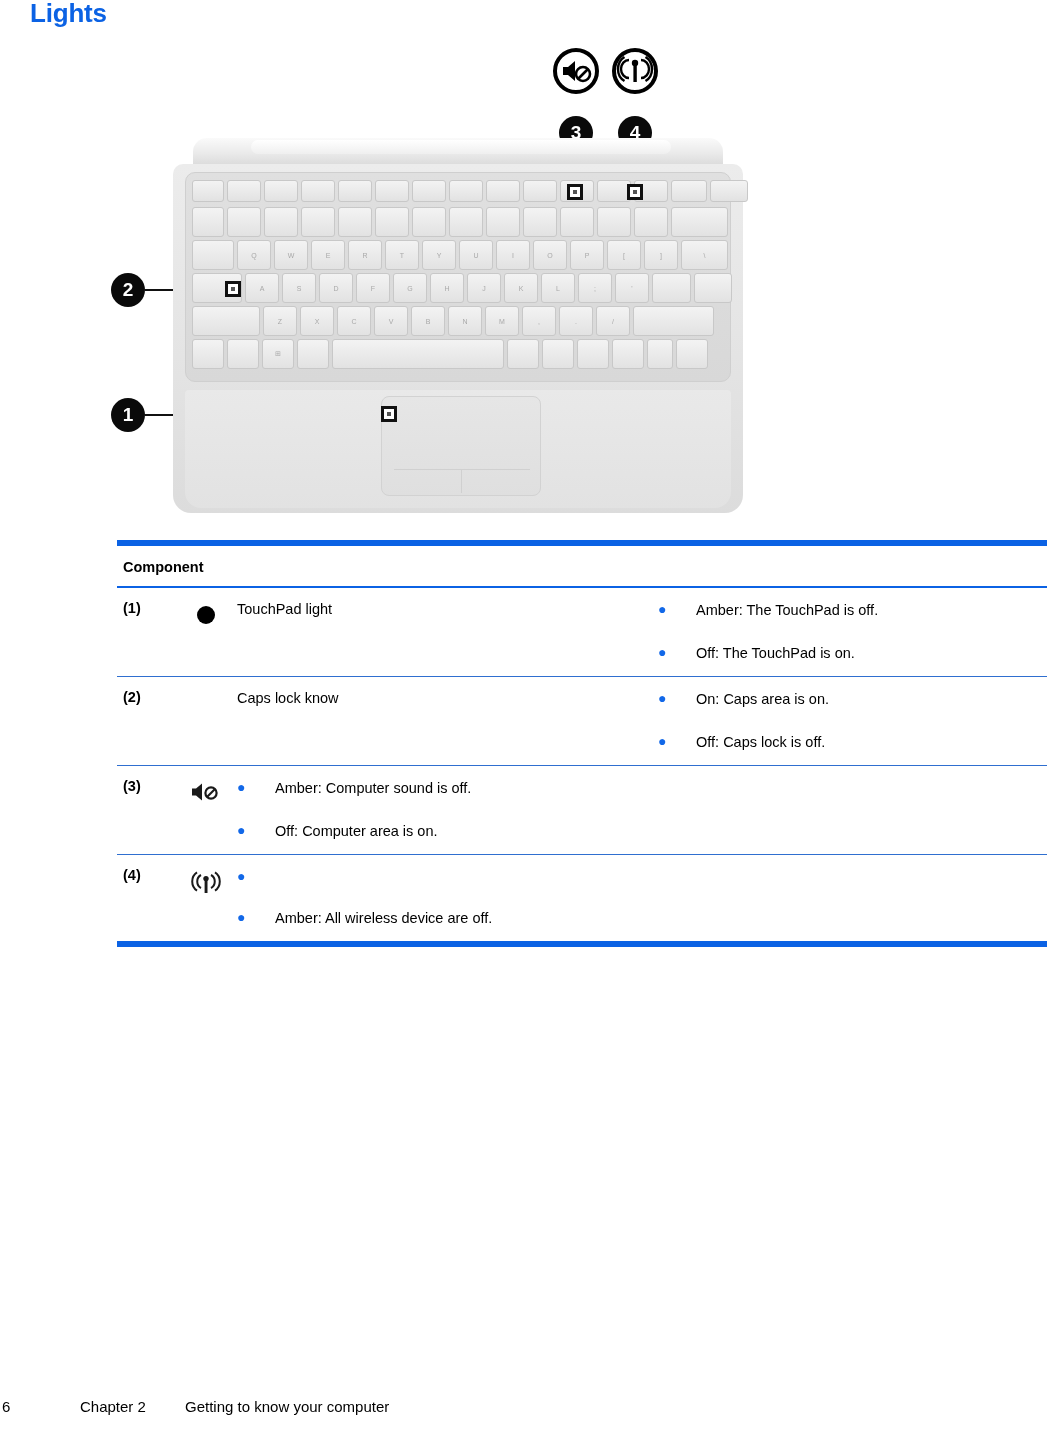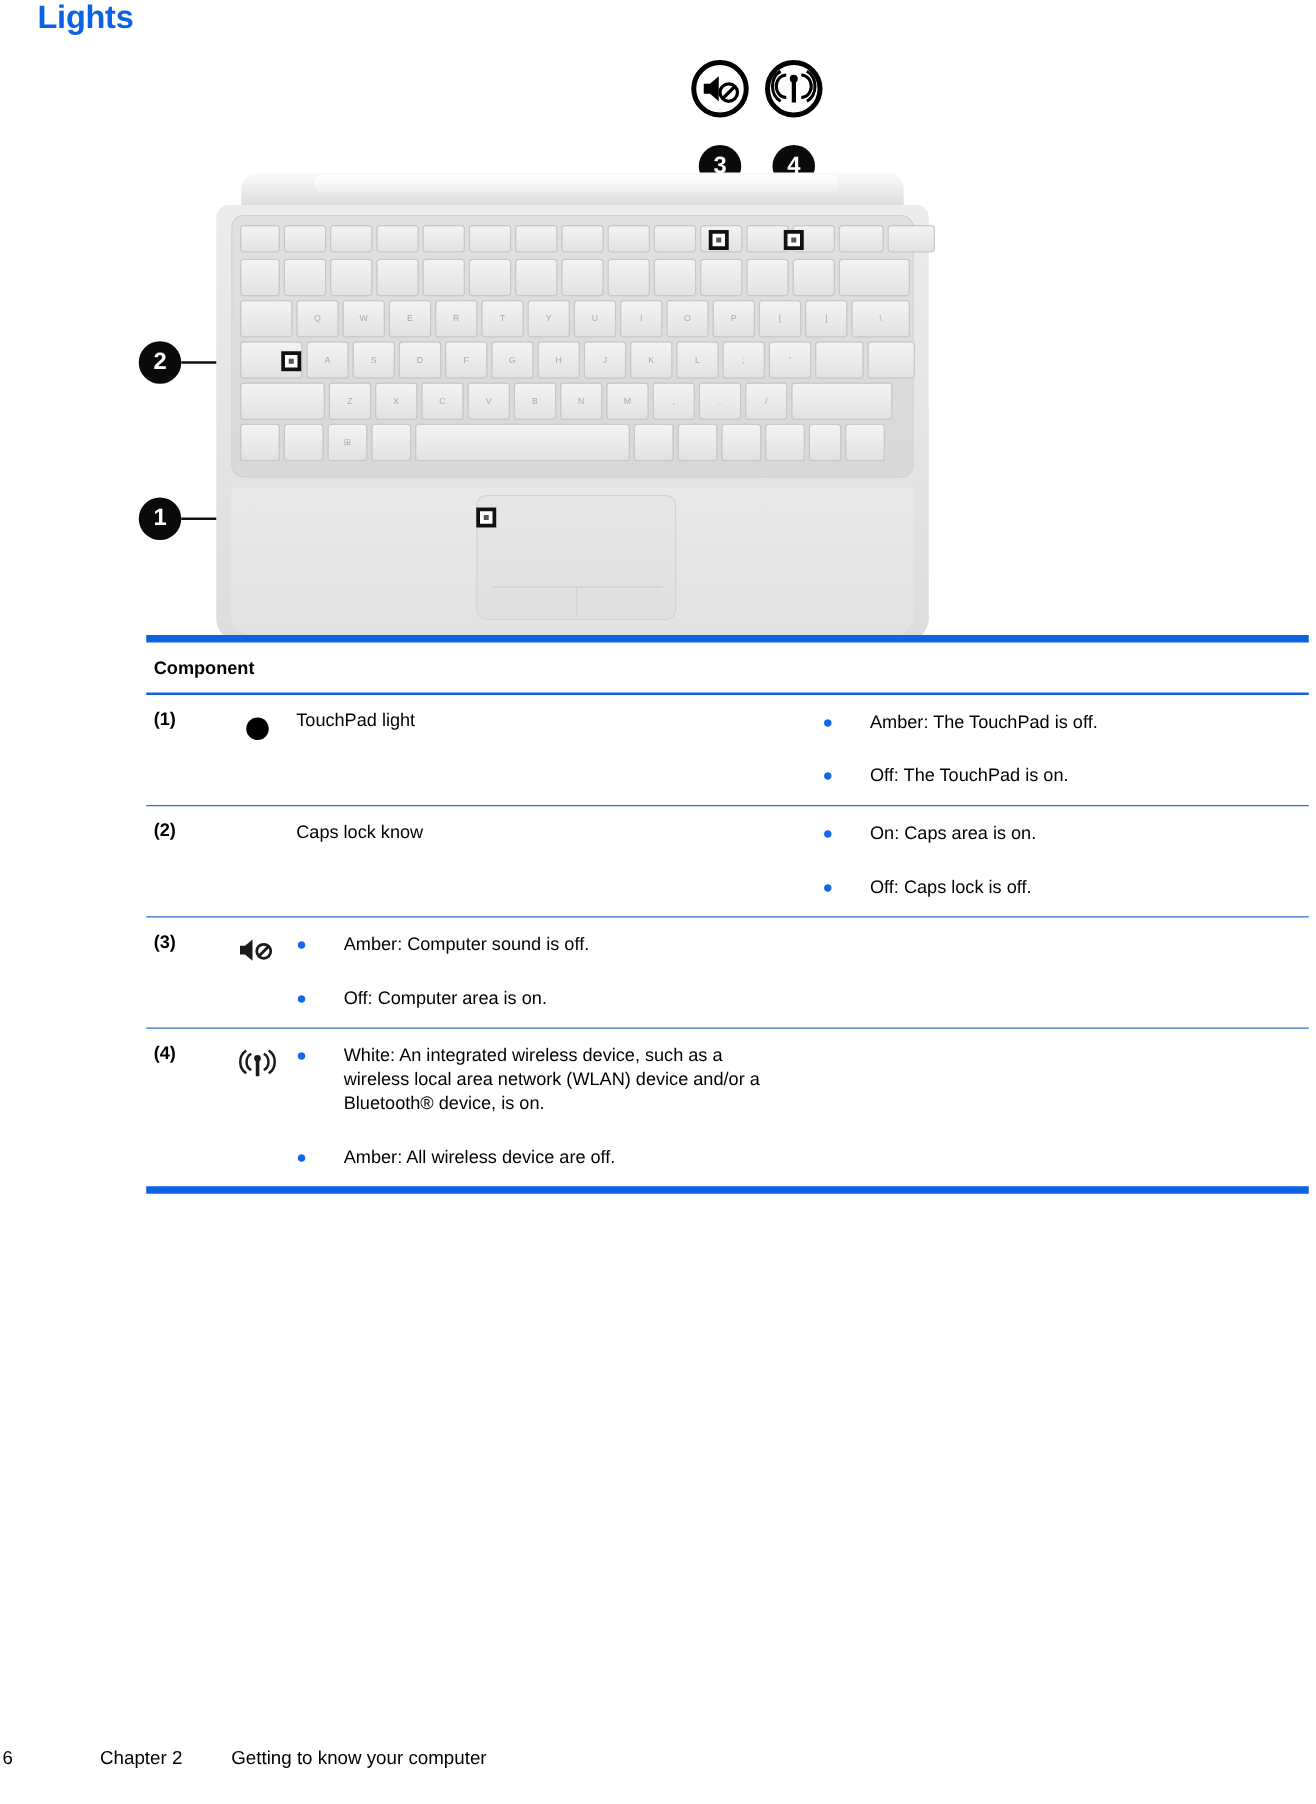--- a/index.html
+++ b/index.html
@@ -164,21 +164,21 @@
     position: absolute;
     left: 79px; top: 72px;
     width: 1px; height: 24px;
     background: #d0d0d0;
   }
 
   
   .comp-table {
     position: absolute;
     left: 117px;
-    top: 508px;
+    top: 540px;
     width: 930px;
   }
   .rule-thick {
     height: 6px;
     background: #0b62e4;
   }
   .rule-thin {
     height: 2px;
     background: #0b62e4;
   }
@@ -501,21 +501,20 @@
         <circle cx="16" cy="9.6" r="2.7" fill="#1a1a1a"></circle>
         <path d="M11 6 A6.6 7.2 0 0 0 11 19" fill="none" stroke="#1a1a1a" stroke-width="2"></path>
         <path d="M21 6 A6.6 7.2 0 0 1 21 19" fill="none" stroke="#1a1a1a" stroke-width="2"></path>
         <path d="M7 3.4 A9.8 10.6 0 0 0 7 21.6" fill="none" stroke="#1a1a1a" stroke-width="2"></path>
         <path d="M25 3.4 A9.8 10.6 0 0 1 25 21.6" fill="none" stroke="#1a1a1a" stroke-width="2"></path>
       </svg>
     </div>
     <div class="cell-desc">
       <div class="bullet-line">
         <span class="bullet-dot">●</span>
-        <span class="bullet-text">White: An integrated wireless device, such as a wireless local area network (WLAN) device and/or a Bluetooth® device, is on.</span>
       </div>
       <div class="bullet-line">
         <span class="bullet-dot">●</span>
         <span class="bullet-text">Amber: All wireless device are off.</span>
       </div>
     </div>
   </div>
 
   <div class="rule-thick"></div>
 </div>

